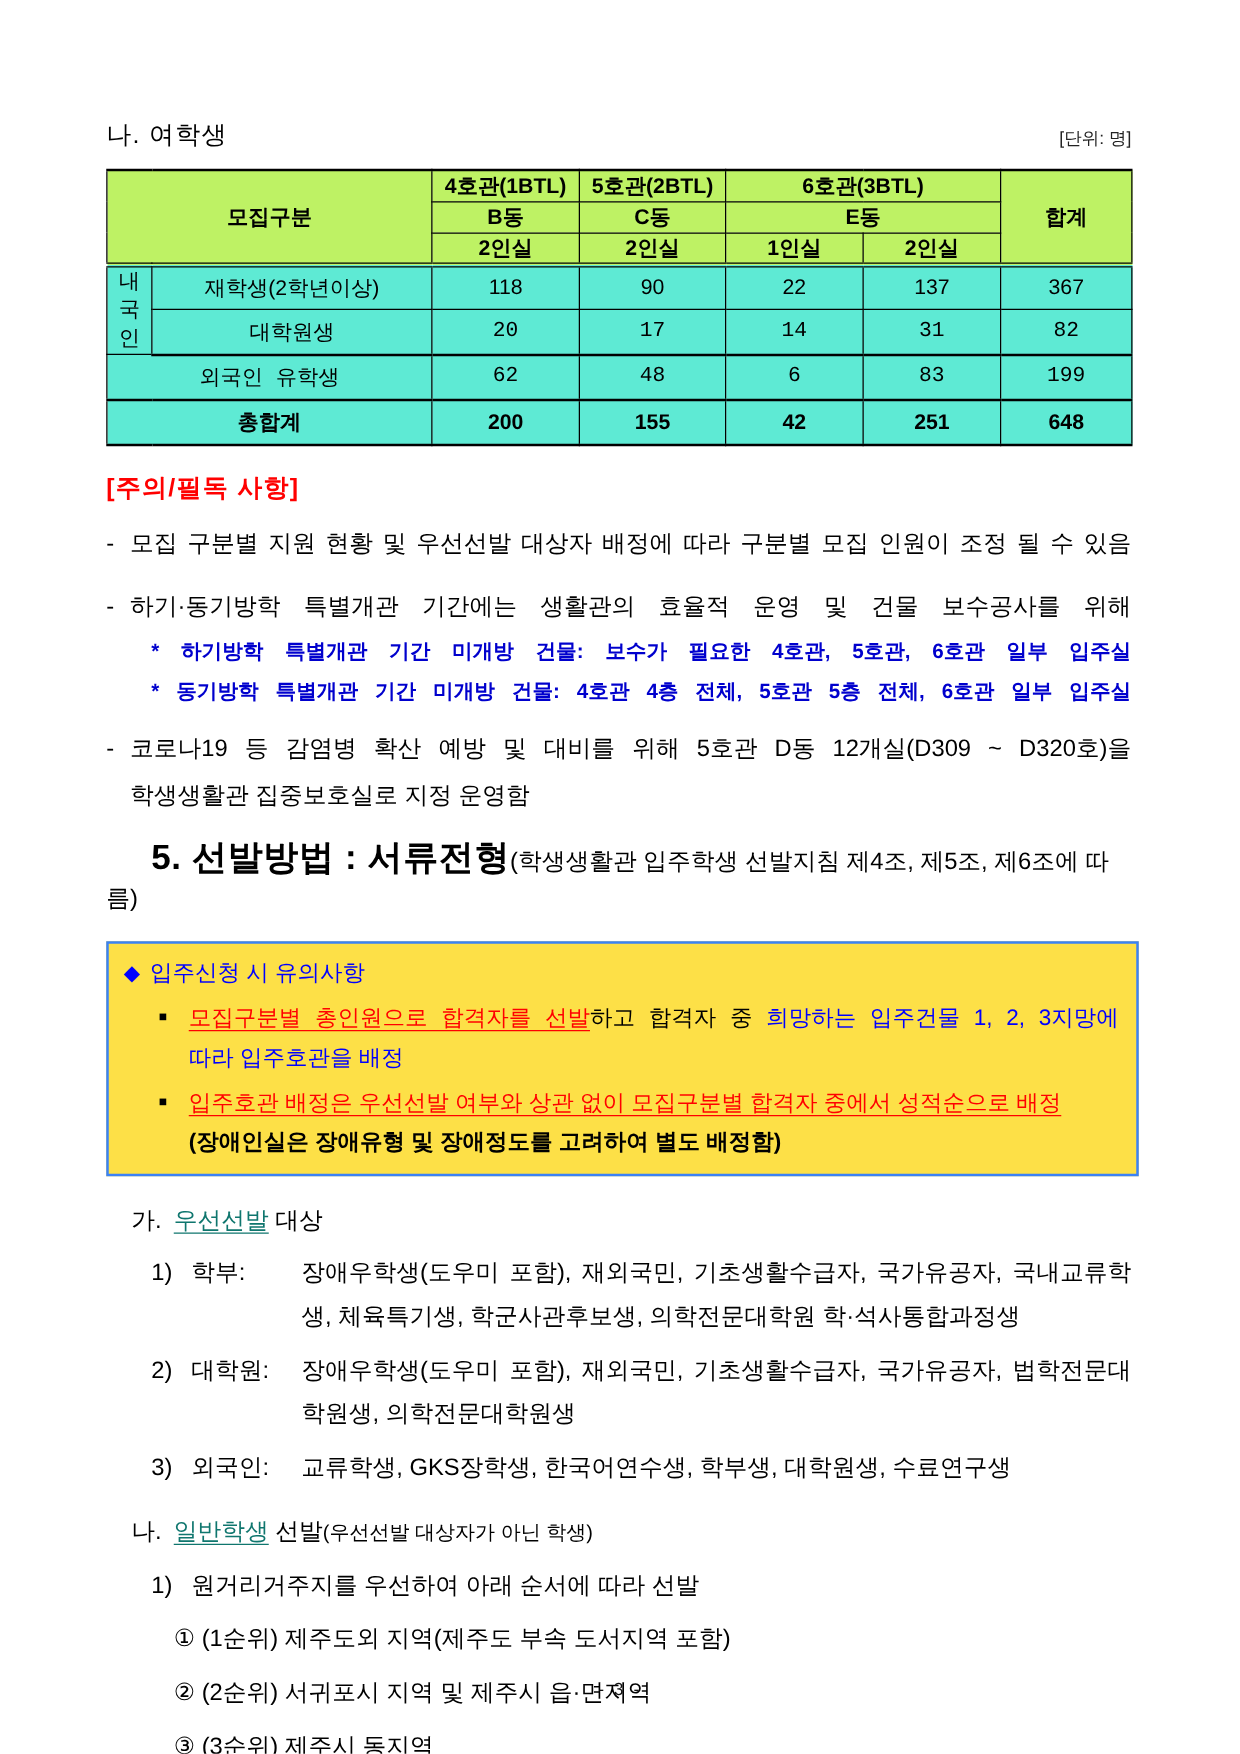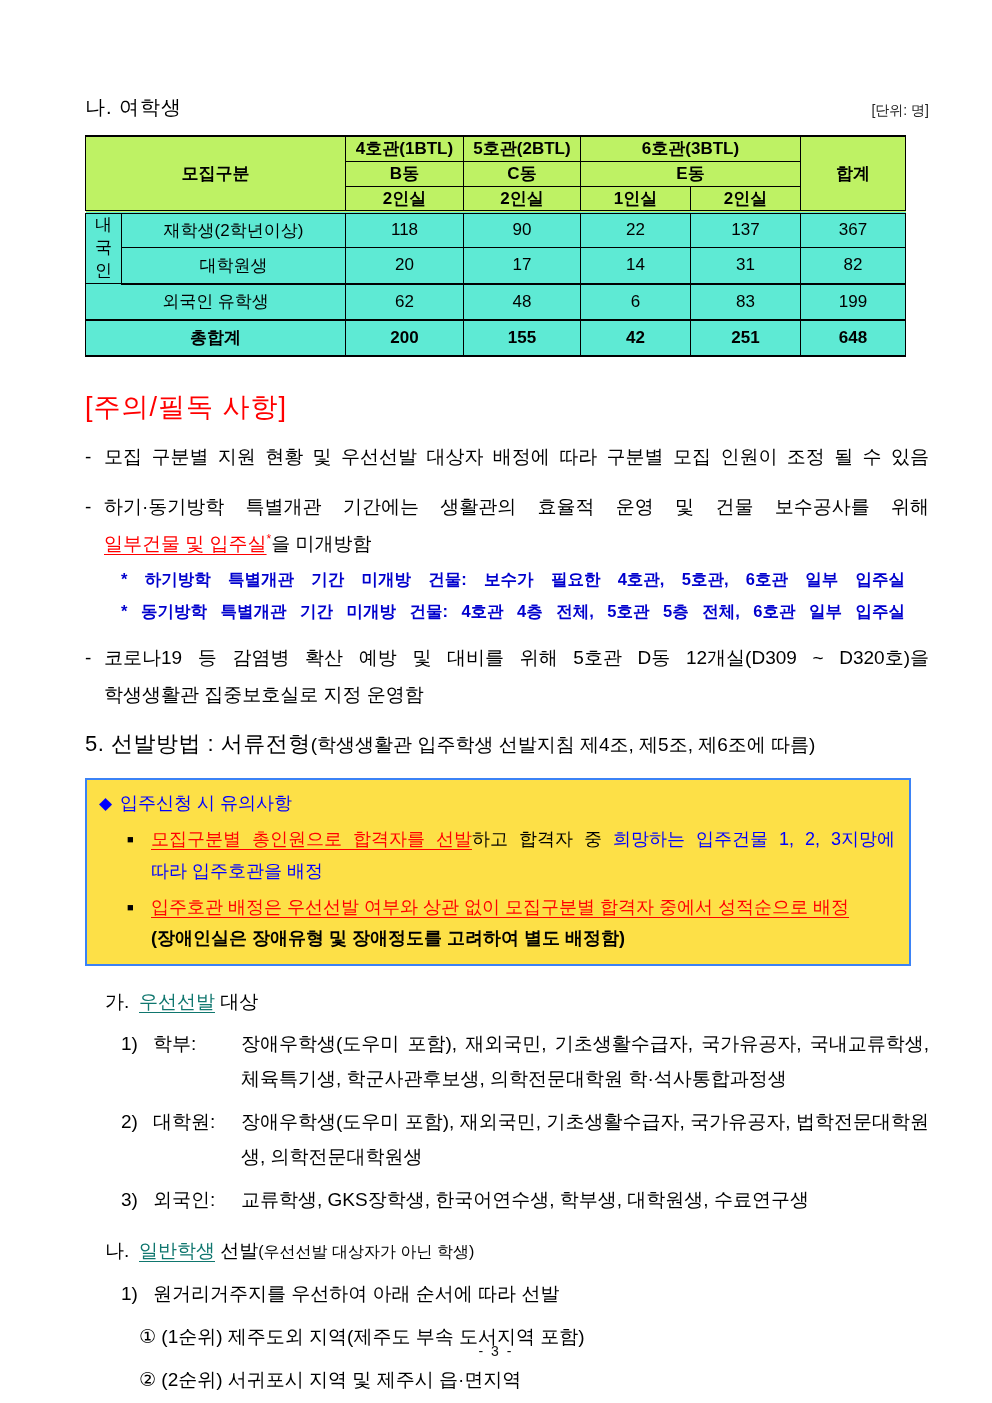--- a/index.html
+++ b/index.html
@@ -2,51 +2,51 @@
 <html><head>
 <meta charset="utf-8">
 <style>
   * { margin:0; padding:0; box-sizing:border-box; }
   html,body { background:#ffffff; }
   body {
     width:992px; height:1403px;
     font-family:"Liberation Sans","DejaVu Sans",sans-serif;
     color:#000; overflow:hidden;
   }
-  .page { position:relative; width:992px; height:1403px; padding:86px 63px 0 85px; }
+  .page { position:relative; width:992px; height:1403px; padding:86px 87px 0 85px; }
 
   
   .title-row { display:flex; justify-content:space-between; align-items:flex-end; }
   .sec-title { font-size:20px; letter-spacing:1px; }
   .unit-label { font-size:14px; color:#222; padding-bottom:1px;margin-top:16px; }
 
   
   table.tbl { width:820px; border-collapse:collapse; margin-top:14px; table-layout:fixed; }
   .tbl th, .tbl td { border:1px solid #000; text-align:center; vertical-align:middle; font-size:17px; }
   .tbl thead th { background:#bef264; font-weight:bold; height:25px; }
   .tbl tbody td { height:36px; background:#5eead4; }
   .hdr-bottom { border-bottom:4px double #000 !important; }
   .tbl { border-top:2px solid #000; border-bottom:2px solid #000; }
-  .sep-bottom { border-bottom:2px solid #000 !important; }
+  .sep-bottom { border-bottom:2px solid #000 !important;font-family:Liberation Mono, monospace; }
   .vert-cell { width:36px; padding:0 9px; word-break:break-all; line-height:1.35; font-size:17px; }
   .total-row td { font-weight:bold; }
 
   
-  .notice-title { margin-top:32px; font-size:27px; font-weight:normal; color:#ff0000; letter-spacing:1px; }
+  .notice-title { margin-top:20px; font-size:20px; font-weight:bold; color:#ff0000; letter-spacing:1px; }
   .dash-item { display:flex; margin-top:13px; font-size:19px; line-height:37px; }
   .dash-item .dash { width:19px; flex:0 0 19px; text-align:left; }
   .dash-item .body { flex:1; }
   .stretch { text-align:justify; text-align-last:justify; }
   .red-u { color:#ff0000; text-decoration:underline; text-underline-offset:4px; }
   .red-sup { color:#ff0000; font-size:12px; vertical-align:super; line-height:0; }
   .star-note { margin-left:36px; margin-top:2px; font-size:16.5px; font-weight:bold; color:#0000cd; line-height:30px; width:784px; }
 
   
   .h5-row { margin-top:16px; font-size:19px; line-height:30px; }
-  .h5-strong { font-size:22px; font-weight:normal; letter-spacing:0.5px; }
+  .h5-strong { font-size:28px; font-weight:bold; letter-spacing:0.5px;margin-left:36px; }
 
   
   .blue-box { margin-top:18px; width:826px; border:2px solid #3b82f6; background:#fde047; padding:8px 14px 10px 12px; }
   .box-title { font-size:18px; color:#0000ff; line-height:30px; }
   .box-title .diamond { color:#0000ff; font-size:17px; margin-right:8px; }
   .box-bullet { display:flex; margin-left:28px; margin-top:4px; font-size:18px; line-height:32px; }
   .box-bullet .sq { flex:0 0 24px; font-size:11px; line-height:32px; }
   .box-bullet .body { flex:1; }
   .blue-txt { color:#0000ff; }
   .box-note { font-weight:bold; line-height:31px; }
@@ -150,21 +150,20 @@
 
   <div class="dash-item">
     <span class="dash">-</span>
     <span class="body stretch">모집 구분별 지원 현황 및 우선선발 대상자 배정에 따라 구분별 모집 인원이 조정 될 수 있음</span>
   </div>
 
   <div class="dash-item">
     <span class="dash">-</span>
     <span class="body">
       <span style="display:block" class="stretch">하기·동기방학 특별개관 기간에는 생활관의 효율적 운영 및 건물 보수공사를 위해</span>
-      <span style="display:block"><span class="red-u">일부건물 및 입주실</span><span class="red-sup">*</span><span>을 미개방함</span></span>
     </span>
   </div>
 
   <div class="star-note stretch">* 하기방학 특별개관 기간 미개방 건물: 보수가 필요한 4호관, 5호관, 6호관 일부 입주실</div>
   <div class="star-note stretch">* 동기방학 특별개관 기간 미개방 건물: 4호관 4층 전체, 5호관 5층 전체, 6호관 일부 입주실</div>
 
   <div class="dash-item">
     <span class="dash">-</span>
     <span class="body">
       <span style="display:block" class="stretch">코로나19 등 감염병 확산 예방 및 대비를 위해 5호관 D동 12개실(D309 ~ D320호)을</span>

